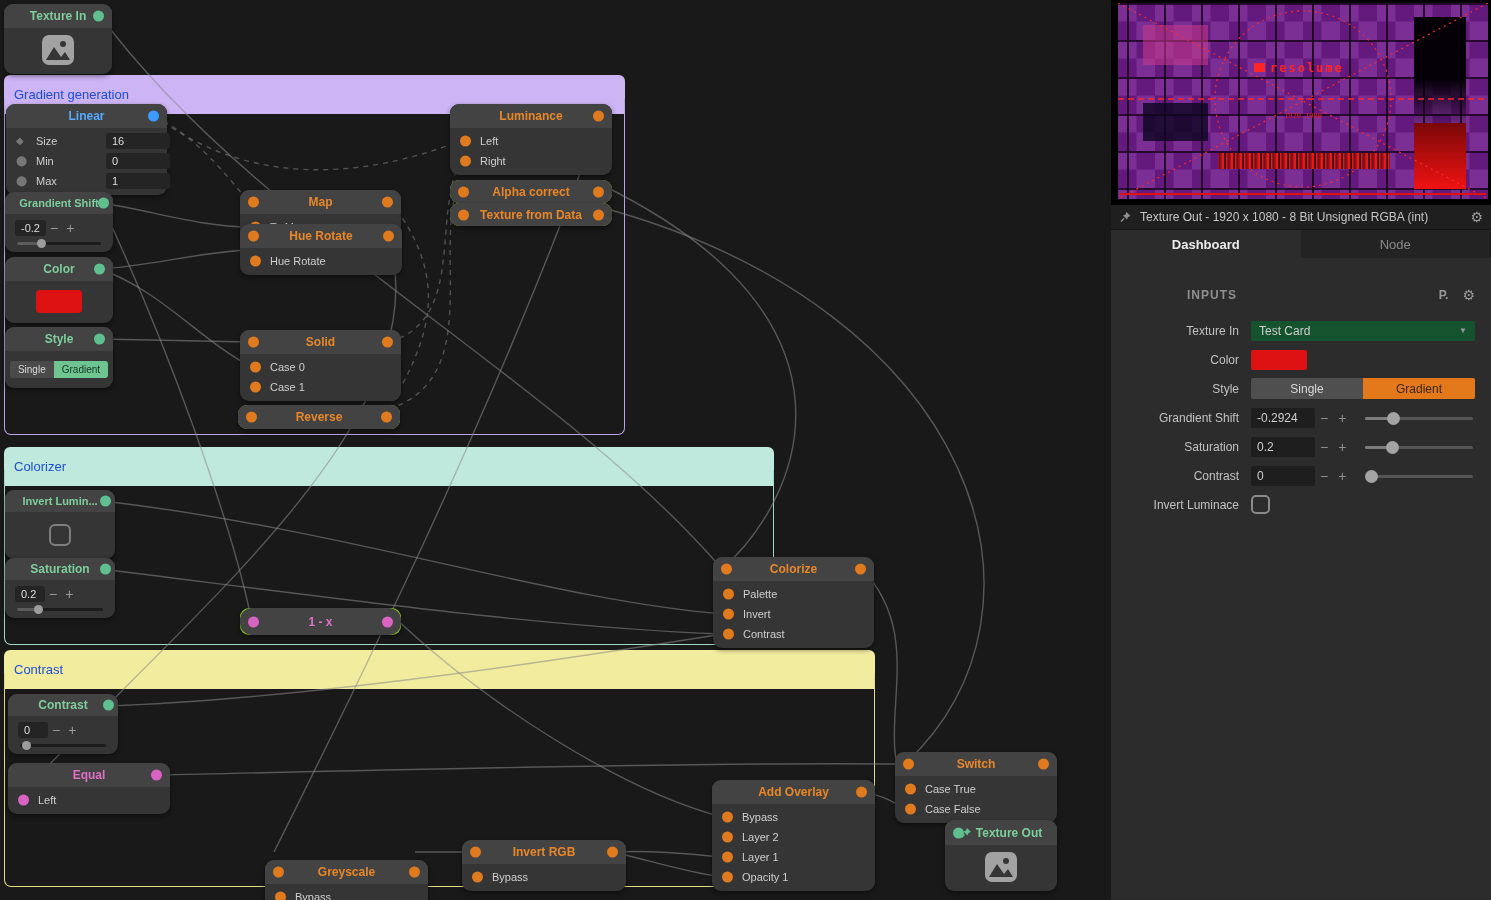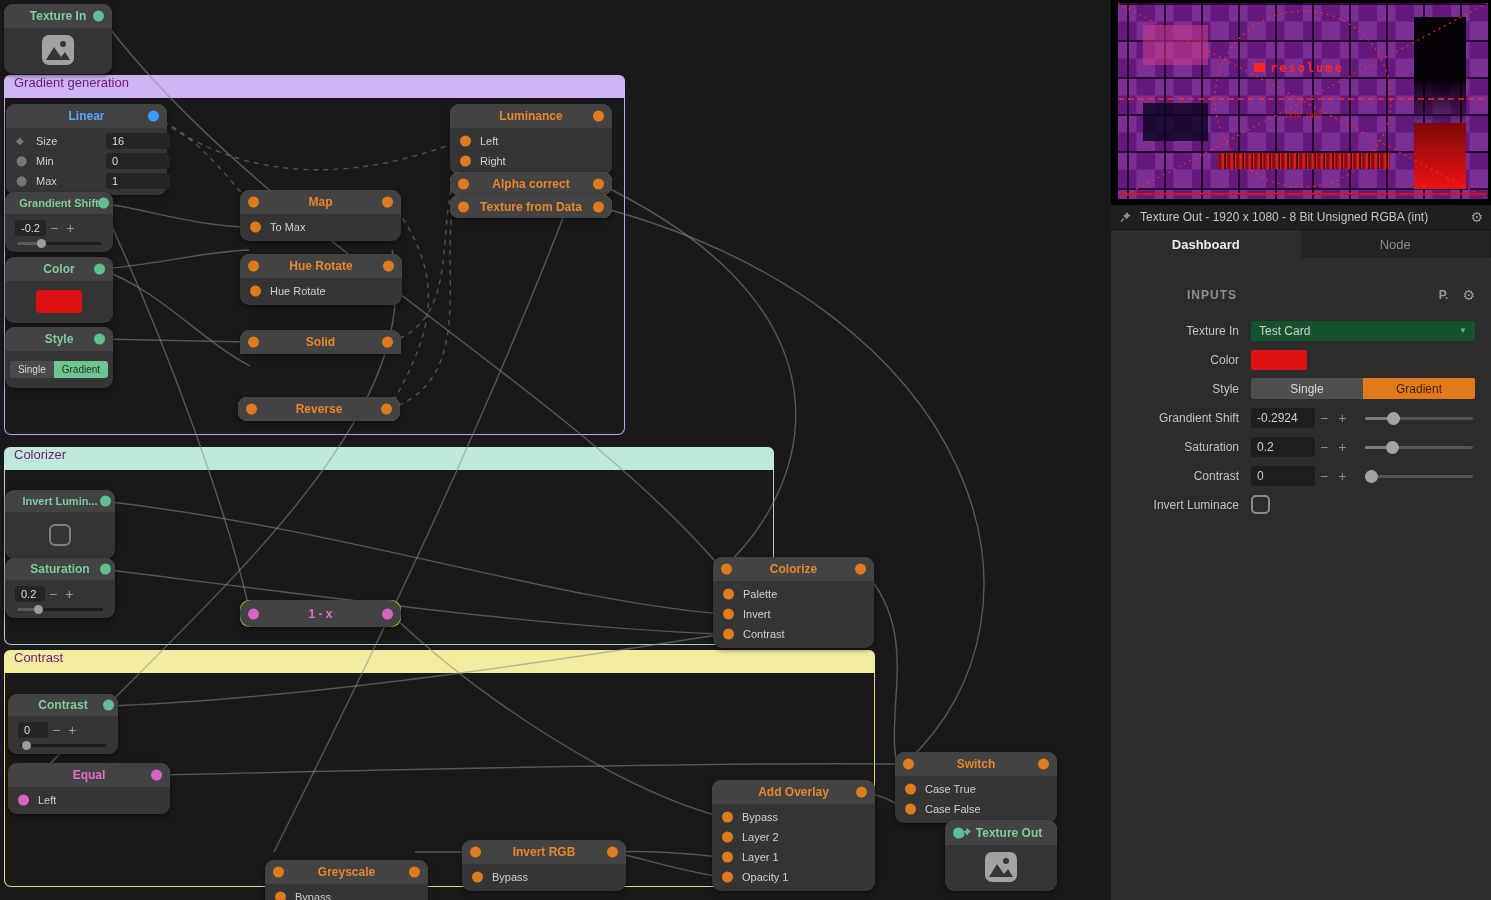--- a/index.html
+++ b/index.html
@@ -5,31 +5,31 @@
   html,body{margin:0;padding:0;background:#141414;font-family:"Liberation Sans",sans-serif;}
   #app{position:relative;width:1491px;height:900px;overflow:hidden;background:#191919;}
 
   
   .canvas{position:absolute;left:0;top:0;width:1111px;height:900px;background:#191919;}
   .wires{position:absolute;left:0;top:0;pointer-events:none;}
   .wire{fill:none;stroke:#8b8b8b;stroke-opacity:.55;stroke-width:1.4px;}
   .wire.dashed{stroke-dasharray:5 5;stroke-opacity:.5;}
 
   .group{position:absolute;border-radius:7px;}
-  .group-h{height:23px;border-radius:6px 6px 0 0;display:flex;padding:0 10px;
-           font-size:13px;color:#701a75;}
+  .group-h{height:23px;border-radius:6px 6px 0 0;display:flex;align-items:center;padding:8px 10px;
+           font-size:13px;color:#1d4ed8;}
   .group-b{position:absolute;left:0;right:0;bottom:0;border-radius:0 0 7px 7px;border:1px solid;border-top:none;}
   .g-grad  .group-h{background:#cdb4f4;} .g-grad  .group-b{border-color:#b9a2e6;}
   .g-color .group-h{background:#bfe9dc;} .g-color .group-b{border-color:#9fd8c6;}
   .g-contr .group-h{background:#f2ec9f;} .g-contr .group-b{border-color:#e3dc82;}
 
   .node{position:absolute;background:#353535;border-radius:9px;box-shadow:0 2px 5px rgba(0,0,0,.45);}
   .node-h{position:relative;height:24px;background:#434343;border-radius:9px 9px 0 0;
           display:flex;align-items:center;justify-content:center;font-size:12px;font-weight:bold;}
-  .node.solo{background:#84cc16;}
+  .node.solo{background:#84cc16;margin-top:8px;}
   .node.solo .node-h{border-radius:9px;}
   .t-green{color:#7ece9c;} .t-blue{color:#55a9ff;} .t-orange{color:#e8872a;} .t-pink{color:#e070c8;}
   .dot{width:11px;height:11px;border-radius:50%;position:absolute;top:50%;transform:translateY(-50%);}
   .dot.in{left:8px;} .dot.out{right:8px;}
   .d-green{background:#5fbf8f;} .d-blue{background:#3d9bff;} .d-orange{background:#e07a1f;}
   .d-pink{background:#d863c3;}
   .rows{padding:3px 0 4px 0;}
   .row{position:relative;height:20px;display:flex;align-items:center;padding-left:30px;
        font-size:11px;color:#cfcfcf;}
   .row .dot{left:10px;}
@@ -220,21 +220,21 @@
         <span class="dot out d-orange"></span>
       </div>
       <div class="rows">
         <div class="row">
           <span class="dot d-orange"></span>
           <span>To Max</span>
         </div>
       </div>
     </div>
 
-    <div class="node" style="left:240px;top:254px;width:162px;">
+    <div class="node" style="left:240px;top:224px;width:162px;">
       <div class="node-h t-orange">
         <span class="dot in d-orange"></span>
         <span>Hue Rotate</span>
         <span class="dot out d-orange"></span>
       </div>
       <div class="rows">
         <div class="row">
           <span class="dot d-orange"></span>
           <span>Hue Rotate</span>
         </div>
@@ -272,20 +272,30 @@
         <span>Texture from Data</span>
         <span class="dot out d-orange"></span>
       </div>
     </div>
 
     <div class="node" style="left:240px;top:330px;width:161px;">
       <div class="node-h t-orange">
         <span class="dot in d-orange"></span>
         <span>Solid</span>
         <span class="dot out d-orange"></span>
+      </div>
+      <div class="rows">
+        <div class="row">
+          <span class="dot d-orange"></span>
+          <span>Case 0</span>
+        </div>
+        <div class="row">
+          <span class="dot d-orange"></span>
+          <span>Case 1</span>
+        </div>
       </div>
     </div>
 
     <div class="node solo" style="left:238px;top:397px;width:162px;">
       <div class="node-h t-orange">
         <span class="dot in d-orange"></span>
         <span>Reverse</span>
         <span class="dot out d-orange"></span>
       </div>
     </div>

